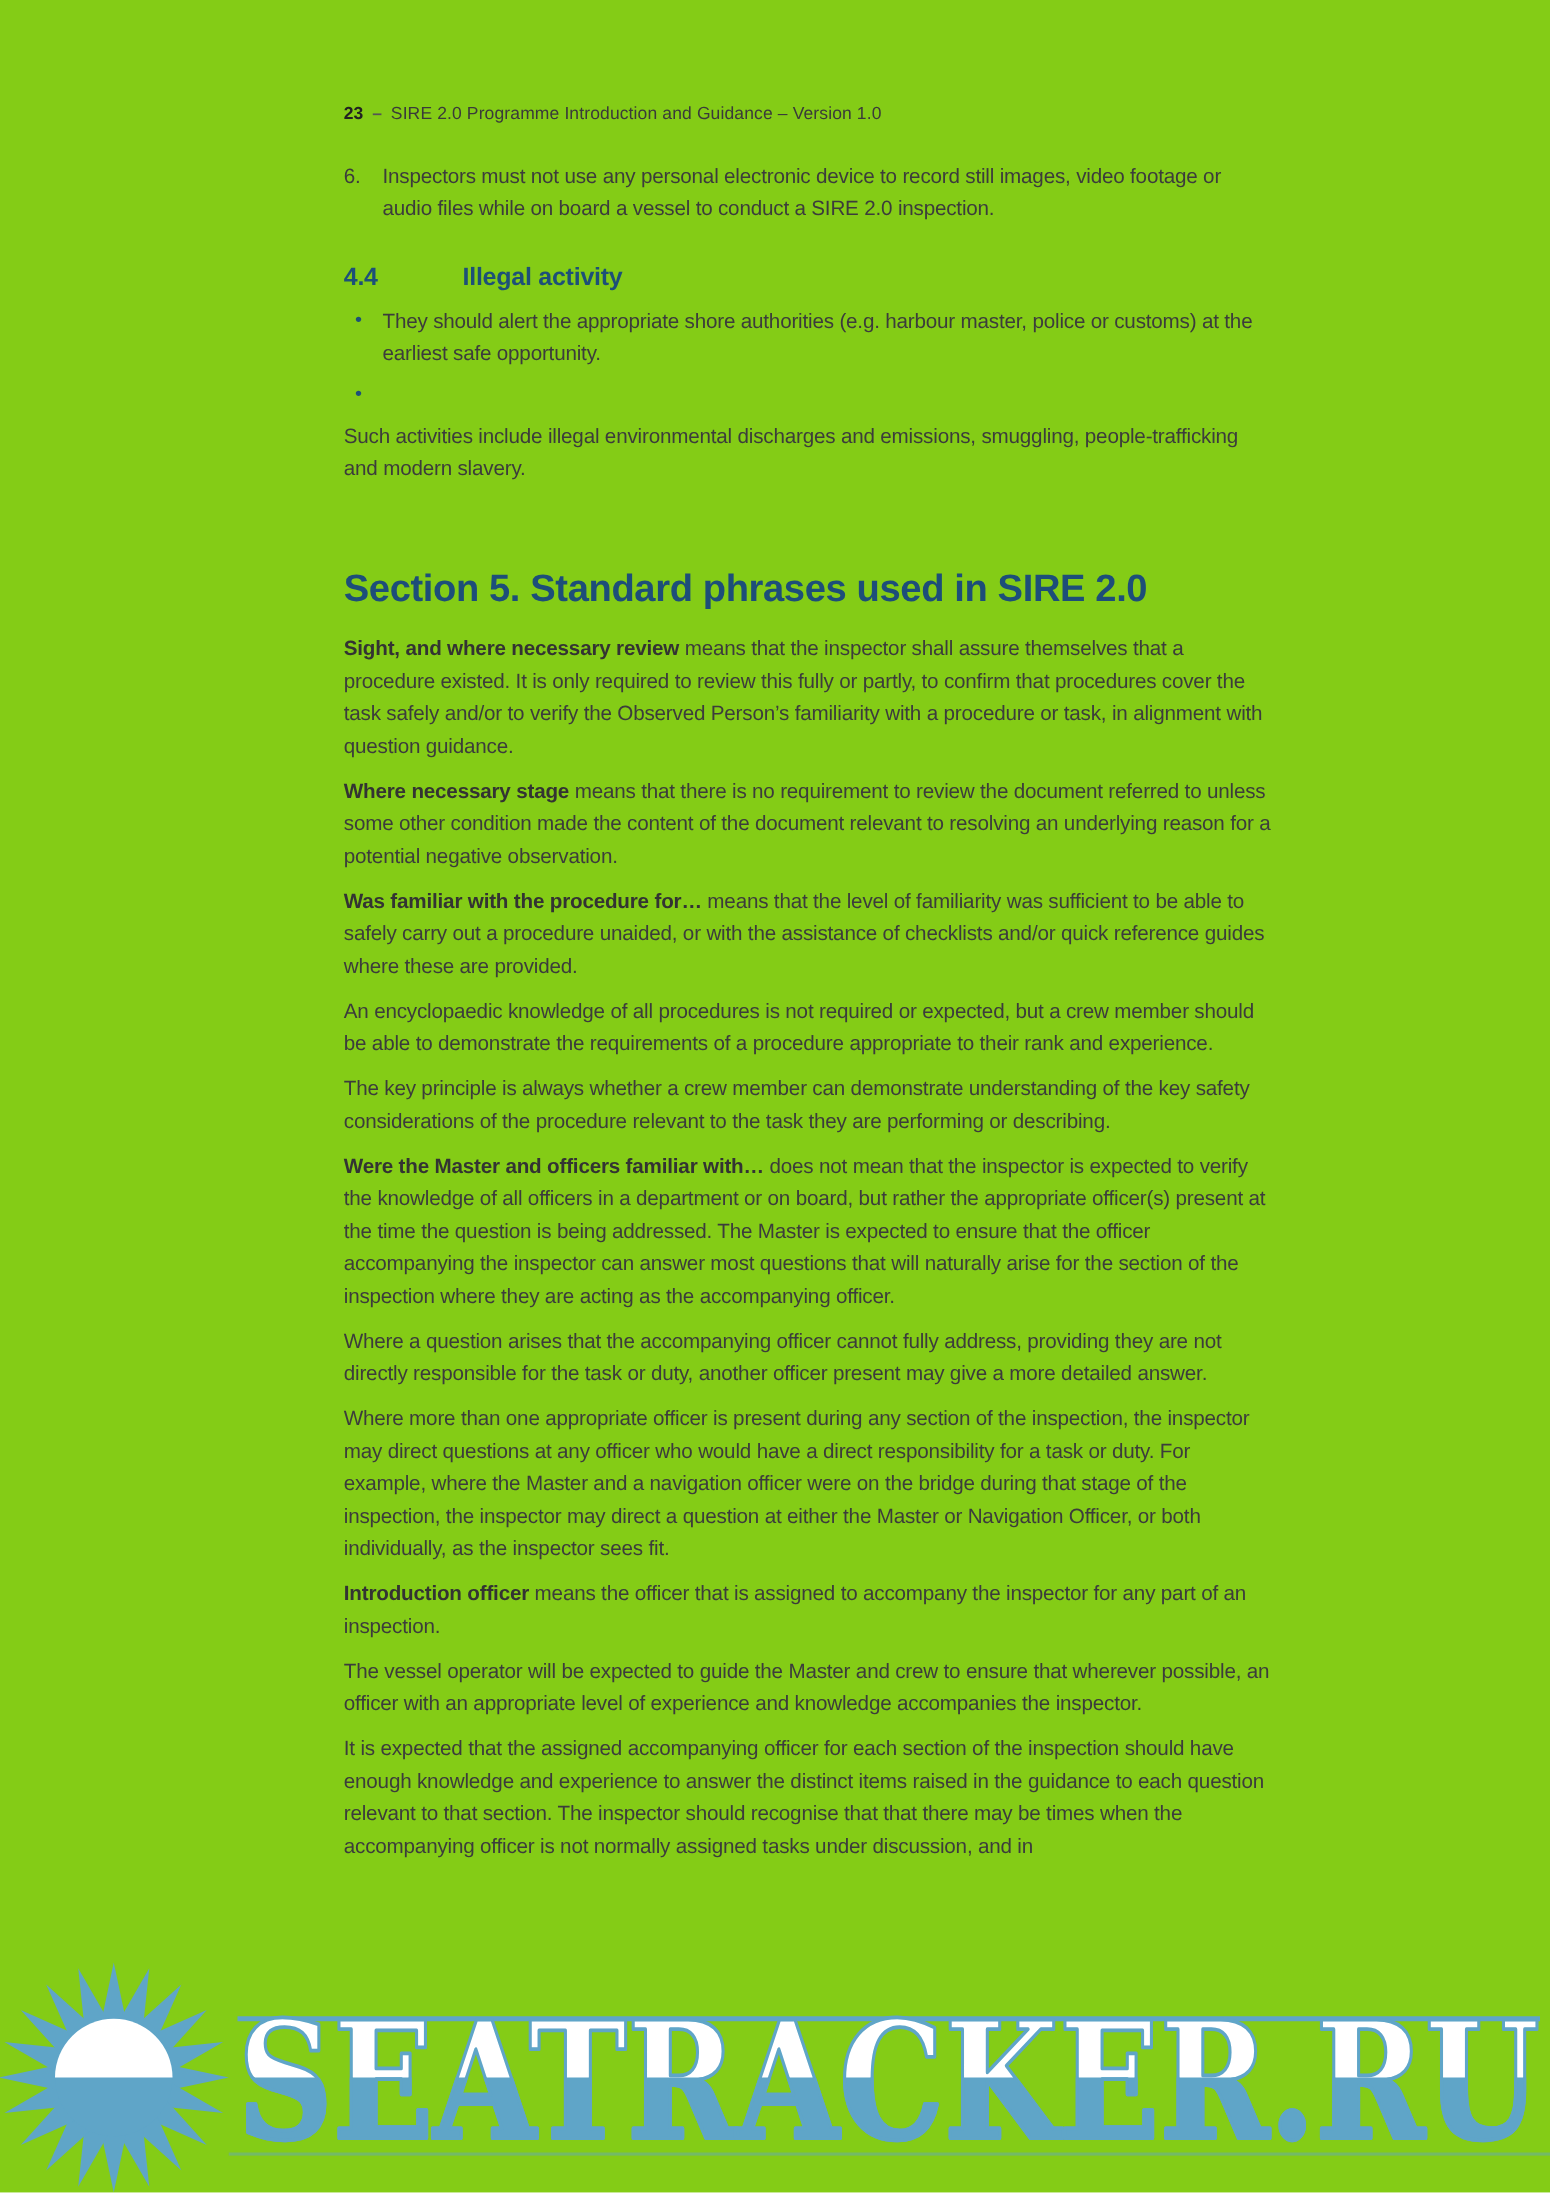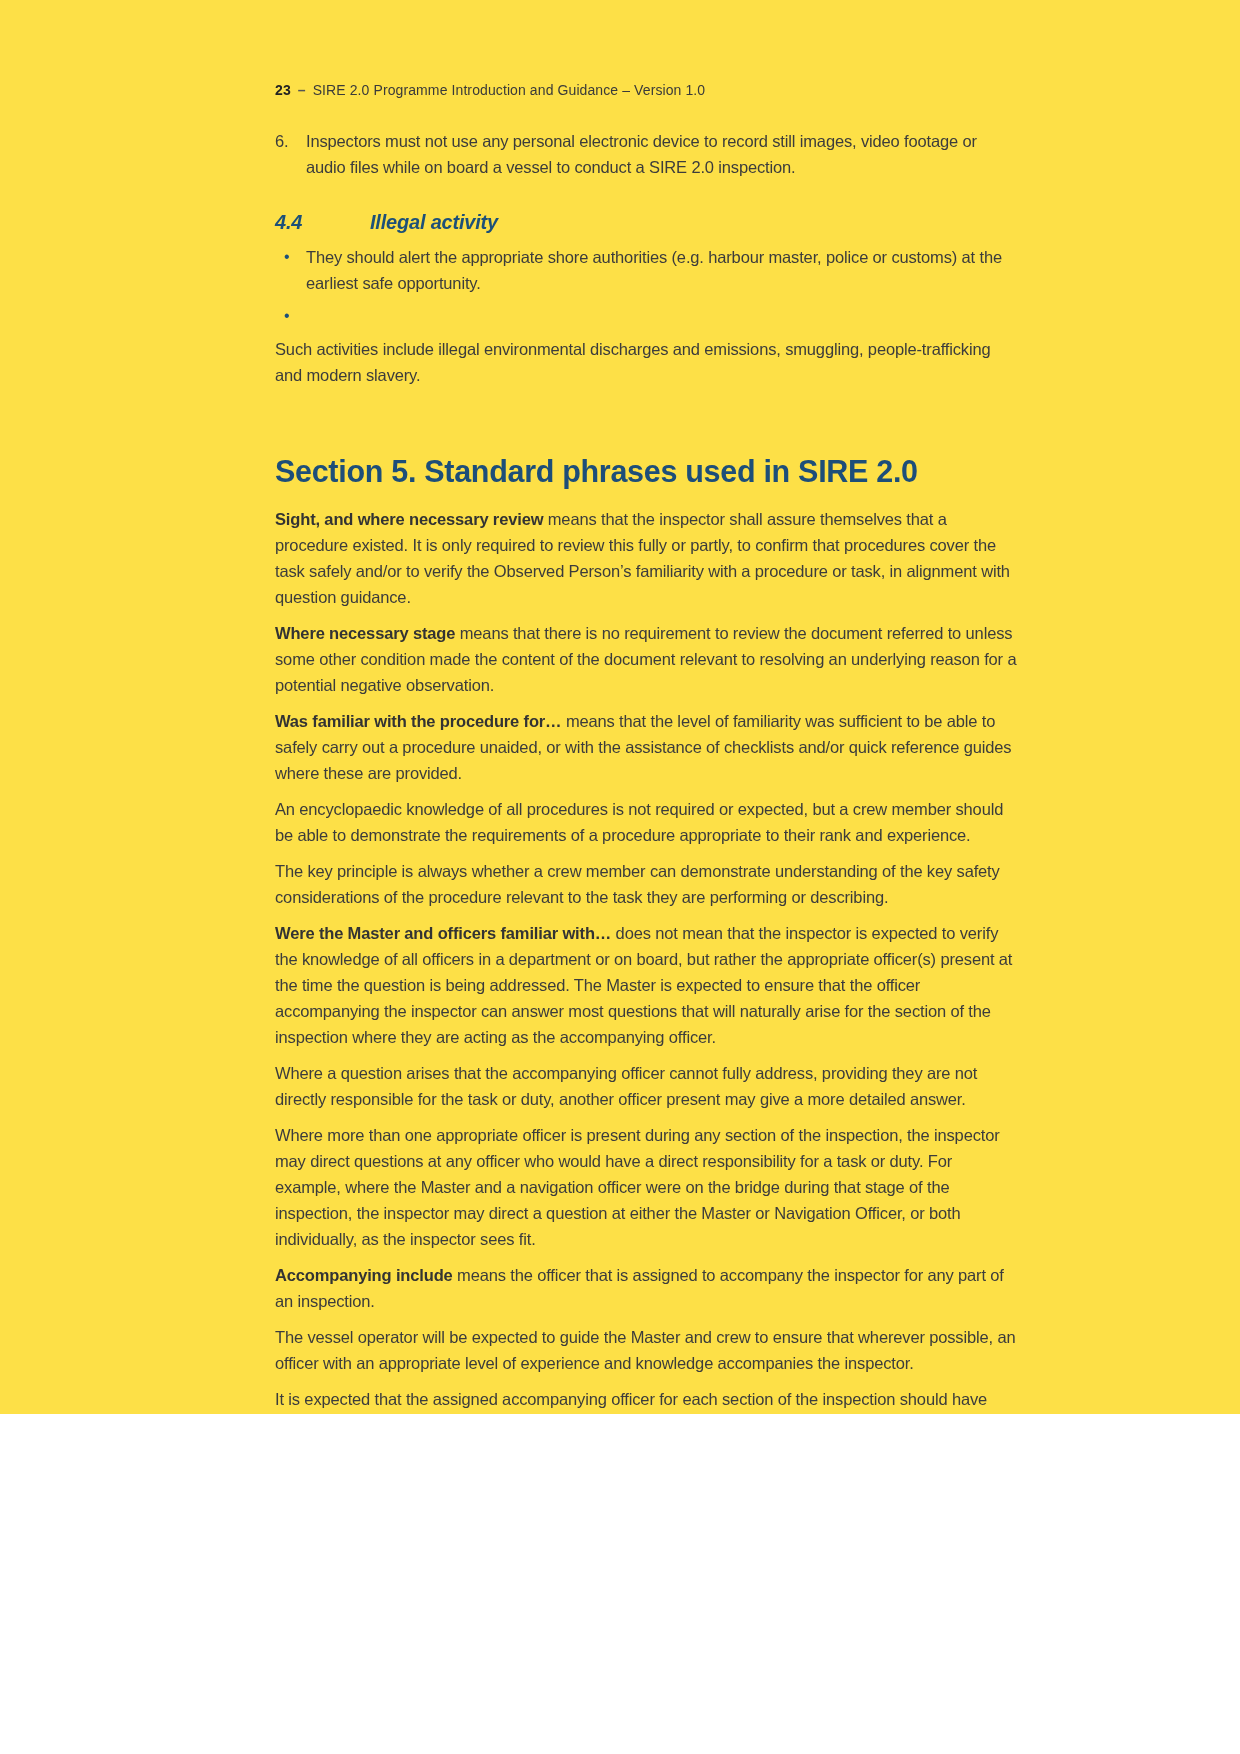--- a/index.html
+++ b/index.html
@@ -1,21 +1,21 @@
 <!DOCTYPE html>
 <html><head>
 <meta charset="utf-8">
 <style>
   * { margin: 0; padding: 0; box-sizing: border-box; }
   html, body { background: #ffffff; }
   .page {
     position: relative;
     width: 1240px;
-    height: 1414px;
-    background: #fde047;
+    height: 1754px;
+    background: #84cc16;
     overflow: hidden;
     font-family: "Liberation Sans", "DejaVu Sans", sans-serif;
     color: #3c3c3c;
   }
   .content {
     position: absolute;
     left: 275px;
     top: 82px;
     width: 745px;
   }
@@ -31,21 +31,20 @@
   .num-item { display: flex; margin-top: 30px; }
   .num-item .num { width: 31px; flex: 0 0 31px; }
   .h44 {
     display: flex;
     margin-top: 28px;
     font-size: 20px;
     font-weight: 700;
     line-height: 28px;
     color: #1d5078;
     letter-spacing: -0.2px;
-    font-style: italic;
   }
   .h44 .h44num { width: 95px; flex: 0 0 95px; }
   .intro-p { margin-top: 12px; }
   .bullets { margin-top: 8px; }
   .bullet-row { display: flex; margin-bottom: 7px; }
   .bullet-row .dot {
     flex: 0 0 31px;
     width: 31px;
     padding-left: 9px;
     color: #1d5078;
@@ -108,21 +107,21 @@
     <h1 class="h5">Section 5. Standard phrases used in SIRE 2.0</h1>
 
     <p class="para body-text"><b>Sight, and where necessary review</b><span> means that the inspector shall assure themselves that a procedure existed. It is only required to review this fully or partly, to confirm that procedures cover the task safely and/or to verify the Observed Person’s familiarity with a procedure or task, in alignment with question guidance.</span></p>
     <p class="para body-text"><b>Where necessary stage</b><span> means that there is no requirement to review the document referred to unless some other condition made the content of the document relevant to resolving an underlying reason for a potential negative observation.</span></p>
     <p class="para body-text"><b>Was familiar with the procedure for…</b><span> means that the level of familiarity was sufficient to be able to safely carry out a procedure unaided, or with the assistance of checklists and/or quick reference guides where these are provided.</span></p>
     <p class="para body-text"><b></b><span>An encyclopaedic knowledge of all procedures is not required or expected, but a crew member should be able to demonstrate the requirements of a procedure appropriate to their rank and experience.</span></p>
     <p class="para body-text"><b></b><span>The key principle is always whether a crew member can demonstrate understanding of the key safety considerations of the procedure relevant to the task they are performing or describing.</span></p>
     <p class="para body-text"><b>Were the Master and officers familiar with…</b><span> does not mean that the inspector is expected to verify the knowledge of all officers in a department or on board, but rather the appropriate officer(s) present at the time the question is being addressed. The Master is expected to ensure that the officer accompanying the inspector can answer most questions that will naturally arise for the section of the inspection where they are acting as the accompanying officer.</span></p>
     <p class="para body-text"><b></b><span>Where a question arises that the accompanying officer cannot fully address, providing they are not directly responsible for the task or duty, another officer present may give a more detailed answer.</span></p>
     <p class="para body-text"><b></b><span>Where more than one appropriate officer is present during any section of the inspection, the inspector may direct questions at any officer who would have a direct responsibility for a task or duty. For example, where the Master and a navigation officer were on the bridge during that stage of the inspection, the inspector may direct a question at either the Master or Navigation Officer, or both individually, as the inspector sees fit.</span></p>
-    <p class="para body-text"><b>Accompanying include</b><span> means the officer that is assigned to accompany the inspector for any part of an inspection.</span></p>
+    <p class="para body-text"><b>Introduction officer</b><span> means the officer that is assigned to accompany the inspector for any part of an inspection.</span></p>
     <p class="para body-text"><b></b><span>The vessel operator will be expected to guide the Master and crew to ensure that wherever possible, an officer with an appropriate level of experience and knowledge accompanies the inspector.</span></p>
     <p class="para body-text"><b></b><span>It is expected that the assigned accompanying officer for each section of the inspection should have enough knowledge and experience to answer the distinct items raised in the guidance to each question relevant to that section. The inspector should recognise that that there may be times when the accompanying officer is not normally assigned tasks under discussion, and in</span></p>
 
   </div>
 
   <svg class="wm" viewBox="0 0 1240 340" aria-hidden="true">
     <defs>
       <clipPath id="belowHorizon">
           <rect x="0" y="248" width="1240" height="92"></rect>
         </clipPath>

